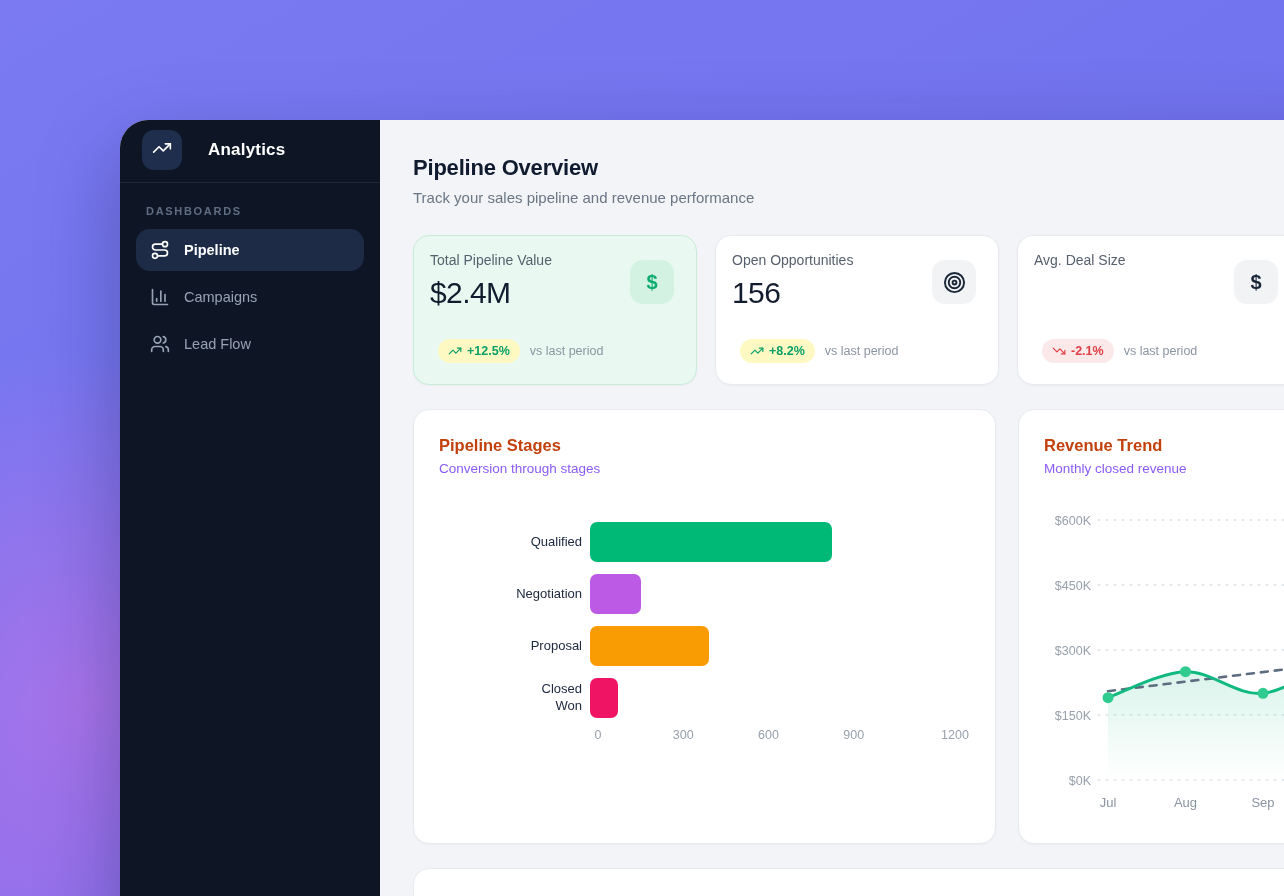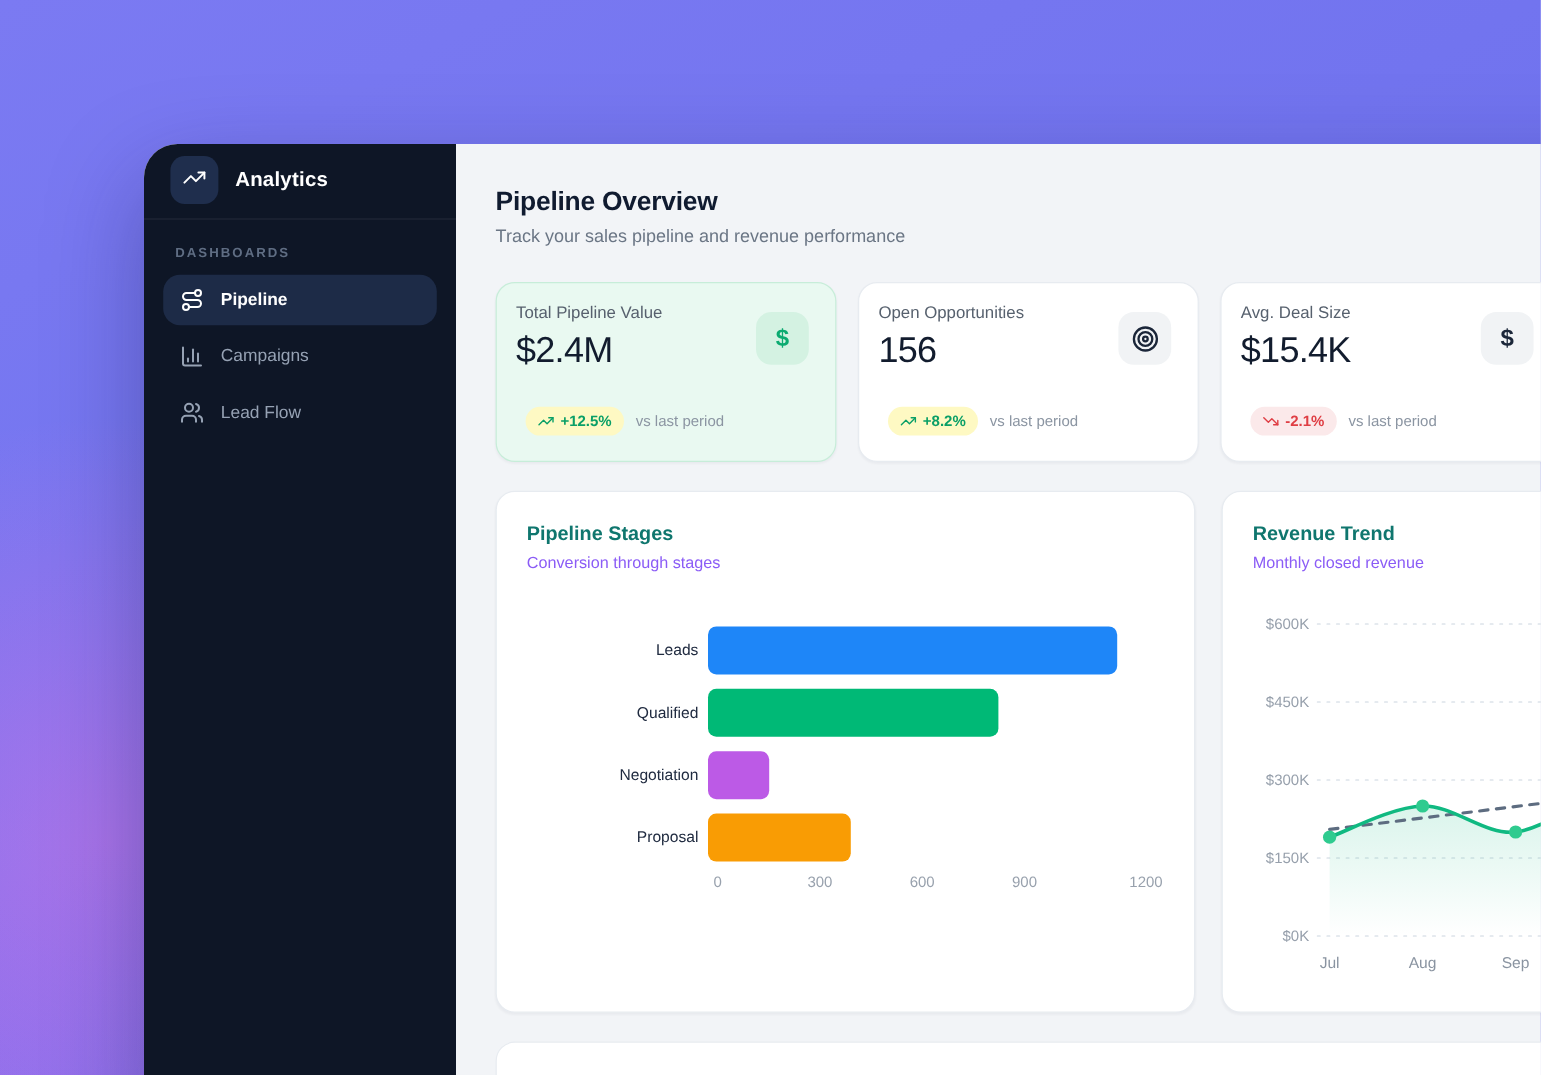--- a/index.html
+++ b/index.html
@@ -12,21 +12,21 @@
       linear-gradient(150deg,#7b7af2 0%,#6f72ee 60%,#6e70ec 100%);
     position:relative;
   }
   .window {
     position:absolute; left:120px; top:120px; width:1500px; height:820px;
     background:#f2f4f7; border-radius:28px 0 0 0; overflow:hidden;
     display:flex; box-shadow:0 30px 80px rgba(25,25,80,.35);
   }
   
   .sidebar { width:260px; flex:none; background:#0e1626; padding:10px 16px; }
-  .side-head { display:flex; align-items:center; gap:14px; padding:0 6px 12px; }
+  .side-head { display:flex; align-items:center; gap:26px; padding:0 6px 12px; }
   .logo-box { width:40px; height:40px; border-radius:12px; background:#1f2e4d;
     display:flex; align-items:center; justify-content:center; }
   .brand { color:#fff; font-size:17px; font-weight:700; letter-spacing:.2px; }
   .side-divider { height:1px; background:rgba(255,255,255,.08); margin:0 -16px; }
   .section-label { margin:22px 10px 12px; font-size:11px; font-weight:600;
     letter-spacing:1.7px; color:#5f6d83; }
   .nav-item { display:flex; align-items:center; gap:14px; padding:11px 14px;
     border-radius:14px; color:#96a2b4; font-size:14.5px; margin-bottom:5px; cursor:pointer; }
   .nav-item.active { background:#1d2b47; color:#fff; font-weight:600; }
   .nav-item svg { flex:none; }
@@ -52,21 +52,21 @@
   .badge.up   { background:#fef9c3; color:#0a9f67; }
   .badge.down { background:#fbe9ea; color:#df3e44; }
   .vs { font-size:12.5px; color:#8b95a2; }
   
   .charts-row { display:flex; gap:22px; margin-top:24px; }
   .chart-card { background:#fff; border:1px solid #e7ebf0; border-radius:16px;
     height:435px; flex:none; position:relative; overflow:hidden;
     box-shadow:0 1px 2px rgba(15,23,42,.04); }
   .stages-card, .revenue-card { width:583px; }
   .card-head { padding:26px 25px 0; position:relative; z-index:2; }
-  .card-title { font-size:16.5px; font-weight:700; color:#0f766e; }
+  .card-title { font-size:16.5px; font-weight:700; color:#c2410c; }
   .card-sub { font-size:13.5px; color:#8b5cf6; margin-top:6px; }
   .stage-rows { margin-top:40px; padding:0 25px; }
   .stage-row { display:flex; align-items:center; height:52px; }
   .stage-label { width:151px; flex:none; text-align:right; padding-right:8px;
     font-size:13px; color:#202b40; line-height:1.3; white-space:pre-line; }
   .stage-bar { height:40px; border-radius:7px; }
   .stage-ticks { position:relative; height:16px; margin-top:4px; }
   .stage-ticks span { position:absolute; transform:translateX(-50%);
     font-size:12.5px; color:#98a1ad; }
   .rev-svg { position:absolute; left:0; top:0; }
@@ -171,21 +171,20 @@
                   <polyline points="16 7 22 7 22 13"></polyline>
                 </svg>
               </span>
               <span>+8.2%</span>
             </span>
             <span class="vs">vs last period</span>
           </div>
         </div>
         <div class="kpi-card">
           <div class="kpi-label">Avg. Deal Size</div>
-          <div class="kpi-value">$15.4K</div>
           <div class="kpi-icon">
             <span style="font-size:20px;font-weight:700">$</span>
           </div>
           <div class="kpi-foot">
             <span class="badge down">
               <span style="display:flex">
                 <svg width="14" height="14" viewBox="0 0 24 24" fill="none" stroke="currentColor" stroke-width="2" stroke-linecap="round" stroke-linejoin="round">
                   <polyline points="22 17 13.5 8.5 8.5 13.5 2 7"></polyline>
                   <polyline points="16 17 22 17 22 11"></polyline>
                 </svg>
@@ -199,34 +198,35 @@
 
     <div class="charts-row">
 
       <div class="chart-card stages-card">
         <div class="card-head">
           <div class="card-title">Pipeline Stages</div>
           <div class="card-sub">Conversion through stages</div>
         </div>
         <div class="stage-rows" id="stage-rows">
             <div class="stage-row">
-              <div class="stage-label">Leads</div>
-              <div class="stage-bar" style="width:341px;background:#1e86f8"></div>
-            </div>
-            <div class="stage-row">
               <div class="stage-label">Qualified</div>
               <div class="stage-bar" style="width:242px;background:#00b976"></div>
             </div>
             <div class="stage-row">
               <div class="stage-label">Negotiation</div>
               <div class="stage-bar" style="width:51px;background:#bc5ae6"></div>
             </div>
             <div class="stage-row">
               <div class="stage-label">Proposal</div>
               <div class="stage-bar" style="width:119px;background:#f99c04"></div>
+            </div>
+            <div class="stage-row">
+              <div class="stage-label">Closed
+Won</div>
+              <div class="stage-bar" style="width:28px;background:#f01464"></div>
             </div>
           </div>
         <div class="stage-ticks" id="stage-ticks">
             <span style="left: 184px;">0</span>
             <span style="left: 269.25px;">300</span>
             <span style="left: 354.5px;">600</span>
             <span style="left: 439.75px;">900</span>
             <span style="left: 525px; margin-left: 16px;">1200</span>
           </div>
       </div>

